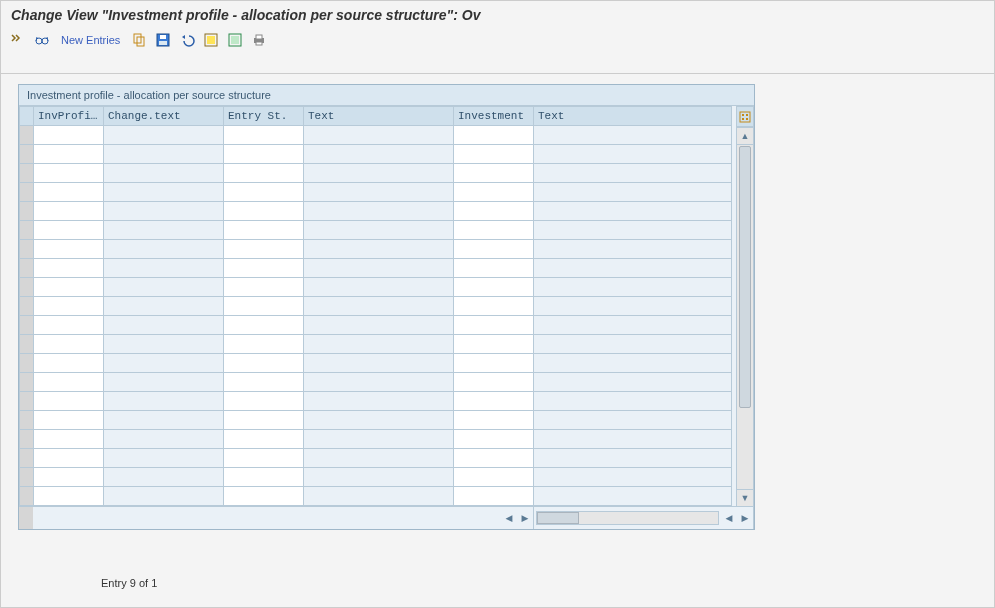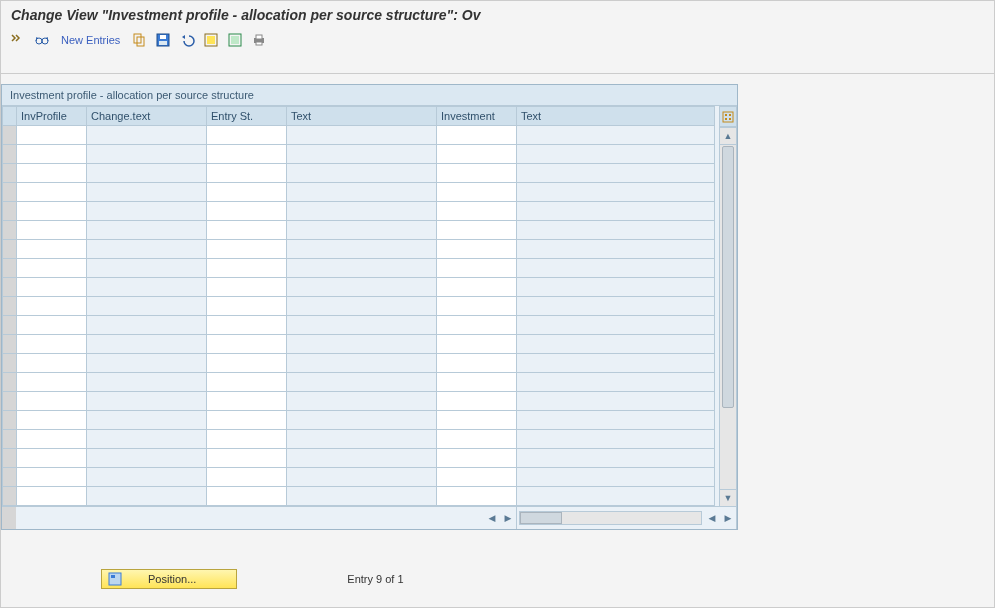--- a/index.html
+++ b/index.html
@@ -2,26 +2,26 @@
 <html><head>
 <meta charset="utf-8">
 <style>
   html,body{margin:0;padding:0;font-family:Arial,Helvetica,sans-serif;font-size:11px;background:#f2f2f2;color:#333;}
   .app{width:995px;height:608px;background:#f4f4f4;border:1px solid #ccc;box-sizing:border-box;position:relative;overflow:hidden;}
   .titlebar{padding:6px 10px;font-style:italic;font-weight:bold;font-size:14px;color:#333;}
   .toolbar{display:flex;align-items:center;gap:6px;padding:2px 8px 24px 8px;border-bottom:1px solid #ccc;}
   .tbtn{width:18px;height:18px;display:flex;align-items:center;justify-content:center;cursor:pointer;}
   .tbtn svg{width:16px;height:16px;}
   .newentries{color:#3a5fbf;font-size:11px;padding:0 4px;cursor:pointer;}
-  .panel{margin:10px 0;border:1px solid #9fb7c9;background:#eaf1f7;}
+  .panel{margin:10px 17px;border:1px solid #9fb7c9;background:#eaf1f7;}
   .panel-title{background:#dbe8f2;color:#3c5a73;padding:4px 8px;border-bottom:1px solid #b7cad8;font-size:11px;}
   .grid-wrap{position:relative;}
   table.grid{border-collapse:collapse;width:712px;table-layout:fixed;}
   table.grid th,table.grid td{border:1px solid #b7cad8;height:19px;padding:0 4px;text-align:left;font-weight:normal;font-size:11px;box-sizing:border-box;overflow:hidden;white-space:nowrap;text-overflow:ellipsis;}
-  table.grid th{background:#cfe0ec;color:#30506b;}
+  table.grid th{background:#cfe0ec;color:#30506b;font-family:Liberation Mono, monospace;}
   .rowsel{width:14px;background:#d6d6d6 !important;border-right:1px solid #aaa;}
   th.rowsel{background:#cfe0ec !important;}
   .editable{background:#fff;}
   .readonly{background:#eaf1f7;}
   .grid-config{position:absolute;top:0;right:0;width:18px;height:21px;background:#cfe0ec;border:1px solid #b7cad8;display:flex;align-items:center;justify-content:center;cursor:pointer;box-sizing:border-box;}
   .vscroll{position:absolute;right:0;top:21px;bottom:22px;width:18px;background:#e6e6e6;border:1px solid #b7cad8;box-sizing:border-box;}
   .vscroll .up,.vscroll .down{height:16px;display:flex;align-items:center;justify-content:center;color:#5a7a94;font-size:9px;cursor:pointer;}
   .vscroll .up{border-bottom:1px solid #b7cad8;}
   .vscroll .down{position:absolute;bottom:0;width:100%;border-top:1px solid #b7cad8;}
   .vscroll .thumb{position:absolute;left:2px;right:2px;top:18px;height:260px;background:#cfd8df;border:1px solid #aab4bd;border-radius:2px;}
@@ -331,22 +331,15 @@
               <div class="thumb"></div>
             </div>
           <span class="left">◀</span>
           <span class="right">▶</span>
         </div>
       </div>
     </div>
   </div>
 
   <div class="footer">
-    <div class="posbtn">
-      <span class="icon"><svg viewBox="0 0 14 14" width="14" height="14">
-            <rect x="1" y="1" width="12" height="12" fill="#bcd6ef" stroke="#3a7bd5"></rect>
-            <rect x="3" y="3" width="4" height="3" fill="#3a7bd5"></rect>
-          </svg></span>
-      <span>Position...</span>
-    </div>
     <span>Entry 9 of 1</span>
   </div>
 </div>
 
 </body></html>

